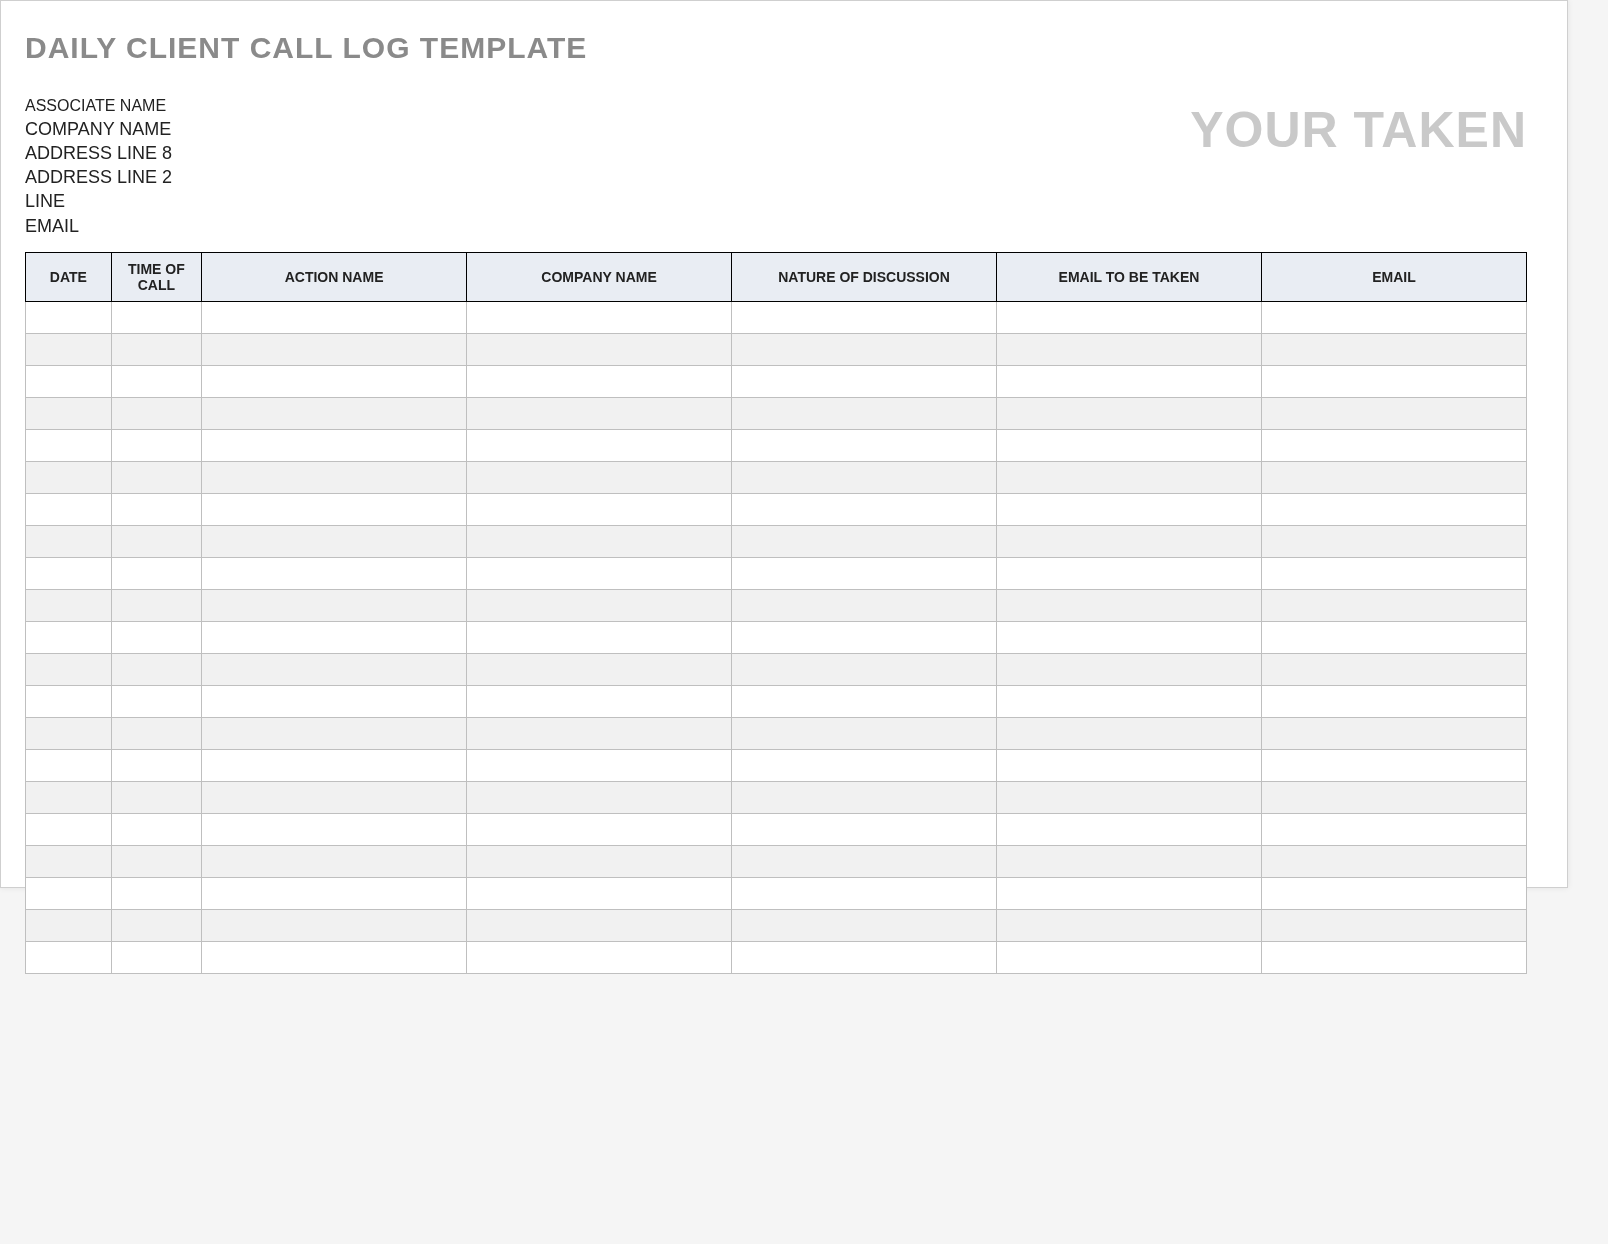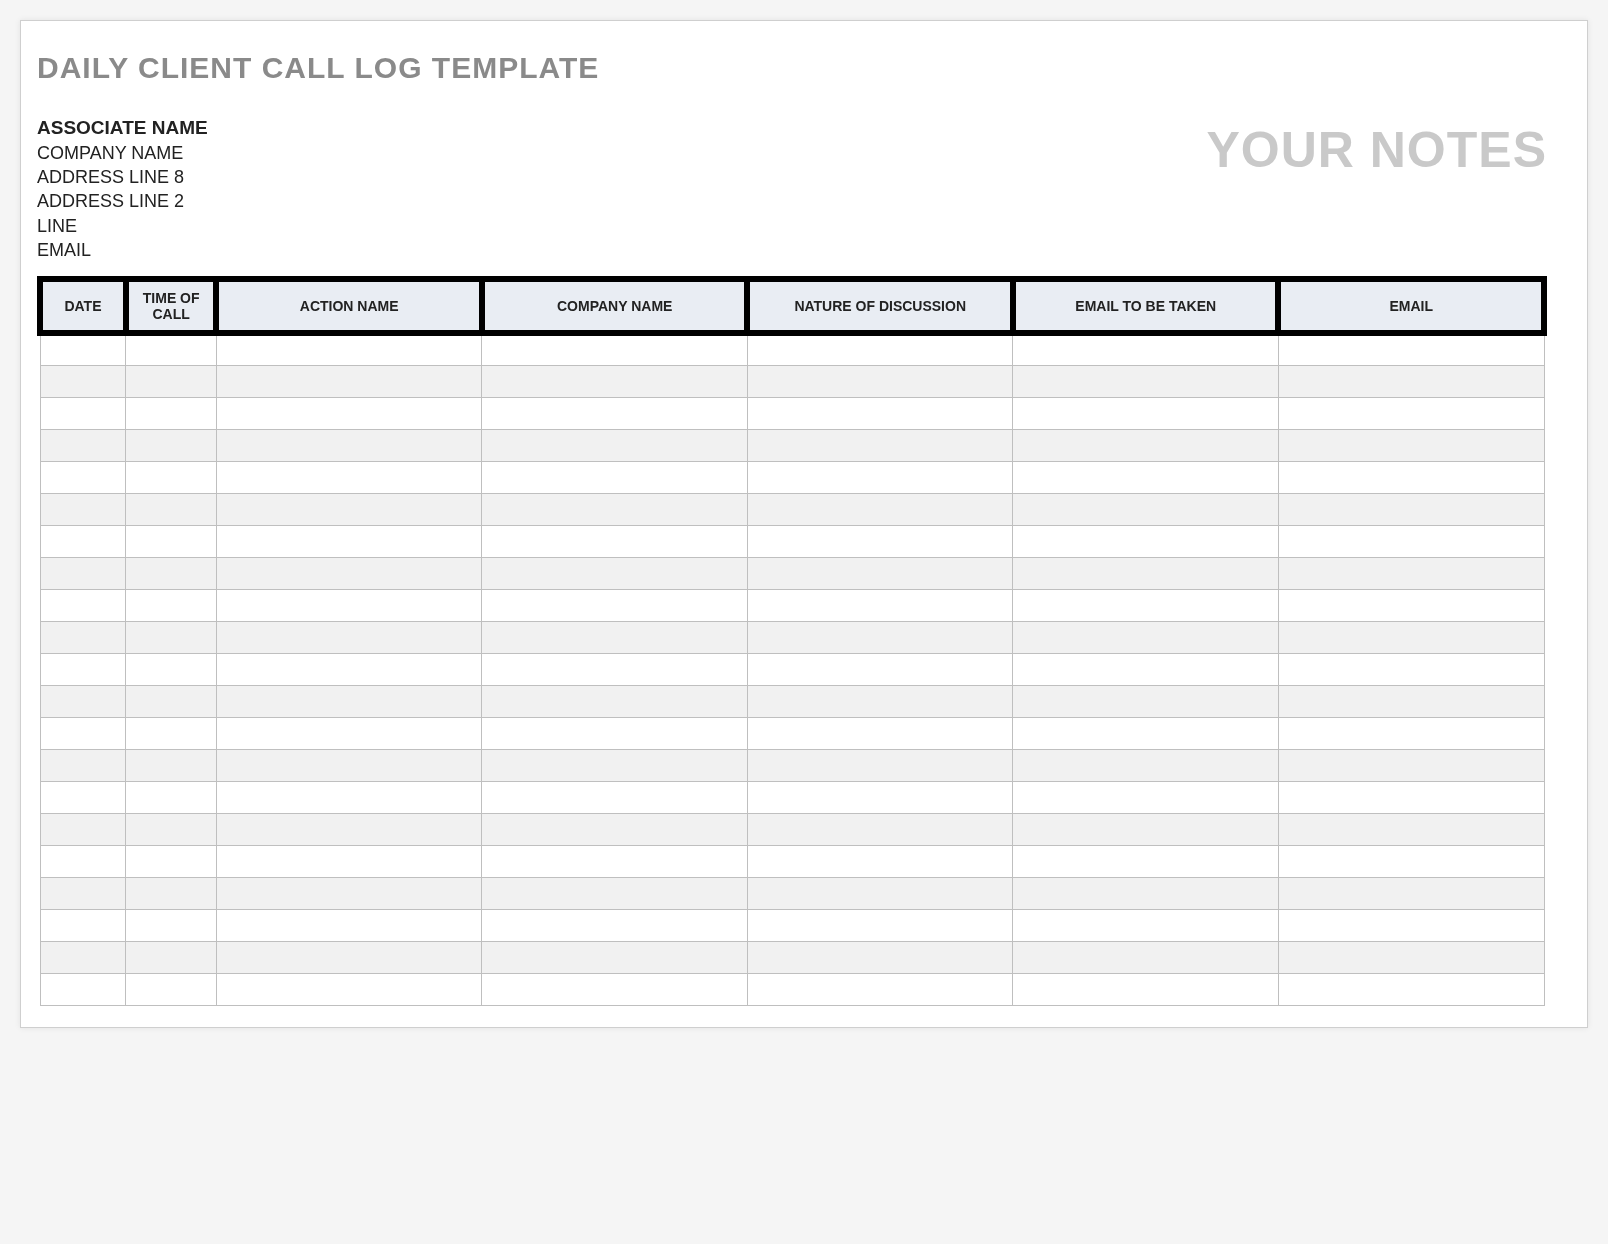--- a/index.html
+++ b/index.html
@@ -4,65 +4,64 @@
 <style>
   * { box-sizing: border-box; margin: 0; padding: 0; }
   html, body {
     width: 1608px;
     height: 1244px;
     background: #f5f5f5;
     font-family: "Century Gothic", "Futura", "Avenir", Arial, sans-serif;
   }
   .page {
     position: relative;
-    margin: 20px;
     width: 1568px;
-    height: 1008px;
+    height: 888px;
     background: #ffffff;
     border: 1px solid #cfcfcf;
     box-shadow: 0 0 6px rgba(0,0,0,0.08);
-    padding: 30px 40px 40px 16px;
+    padding: 30px 40px 40px 24px;
   }
   .title {
     font-size: 30px;
     font-weight: 700;
     letter-spacing: 1px;
     color: #8a8a8a;
   }
   .header-block {
     display: flex;
     justify-content: space-between;
     align-items: flex-start;
     margin-top: 30px;
     margin-bottom: 14px;
   }
   .assoc-block {
     font-size: 18px;
     line-height: 1.35;
     color: #222;
   }
   .assoc-name {
-    font-weight: 700;
-    font-size: 19px;
+    font-weight: 400;
+    font-size: 16px;
   }
   .logo-placeholder {
     font-size: 50px;
     font-weight: 700;
     letter-spacing: 1px;
     color: #c9c9c9;
     margin-top: 6px;
   }
   table.log {
     width: 100%;
     border-collapse: collapse;
     table-layout: fixed;
   }
   table.log th {
     background: #e9edf3;
-    border: 6px solid #000000;
+    border: 1px solid #000000;
     font-size: 14px;
     font-weight: 700;
     color: #222;
     padding: 8px 6px;
     text-align: center;
     vertical-align: middle;
     height: 48px;
   }
   table.log td {
     border: 1px solid #bfbfbf;
@@ -90,21 +89,21 @@
 
   <div class="header-block">
     <div class="assoc-block">
       <div class="assoc-name">ASSOCIATE NAME</div>
       <div>COMPANY NAME</div>
       <div>ADDRESS LINE 8</div>
       <div>ADDRESS LINE 2</div>
       <div>LINE</div>
       <div>EMAIL</div>
     </div>
-    <div class="logo-placeholder">YOUR NOTES</div>
+    <div class="logo-placeholder">YOUR TAKEN</div>
   </div>
 
   <table class="log">
     <colgroup>
       <col class="col-date">
       <col class="col-time">
       <col class="col-client">
       <col class="col-company">
       <col class="col-nature">
       <col class="col-action">

